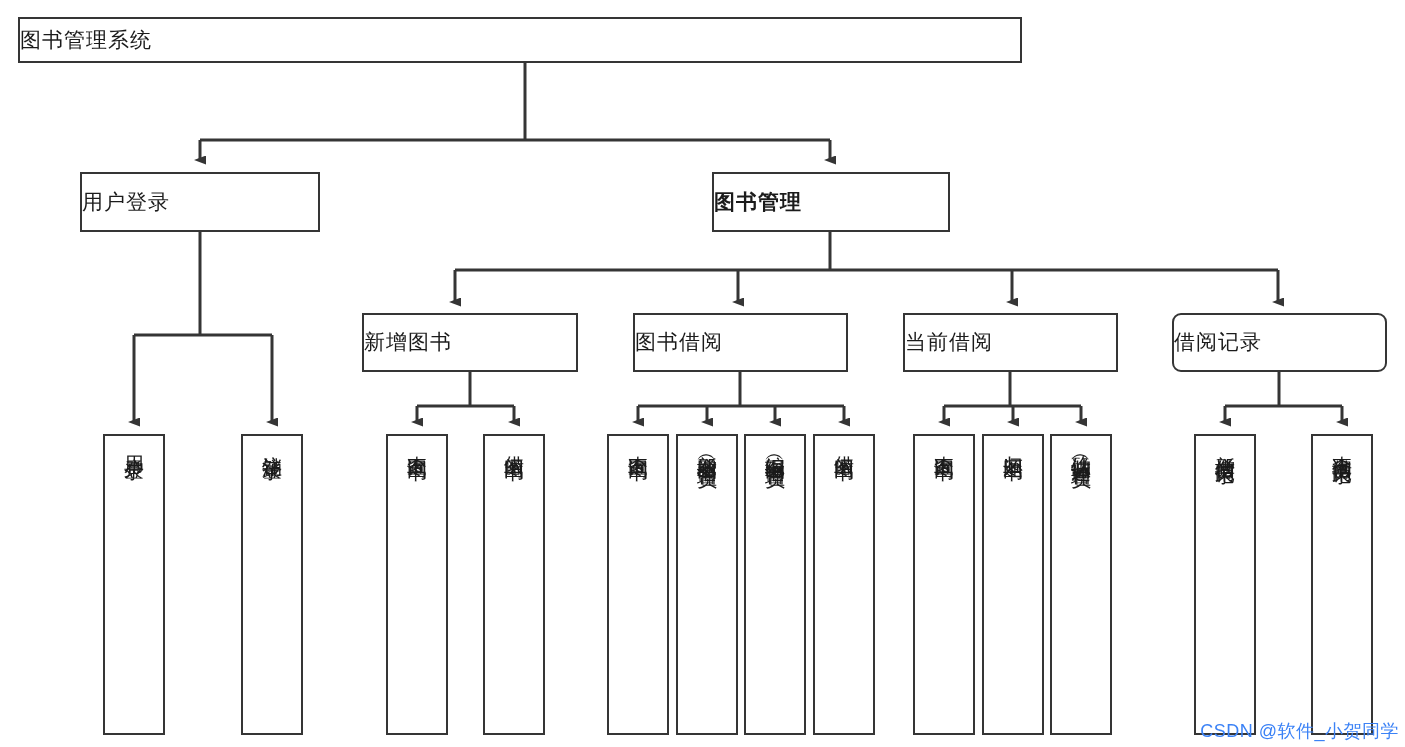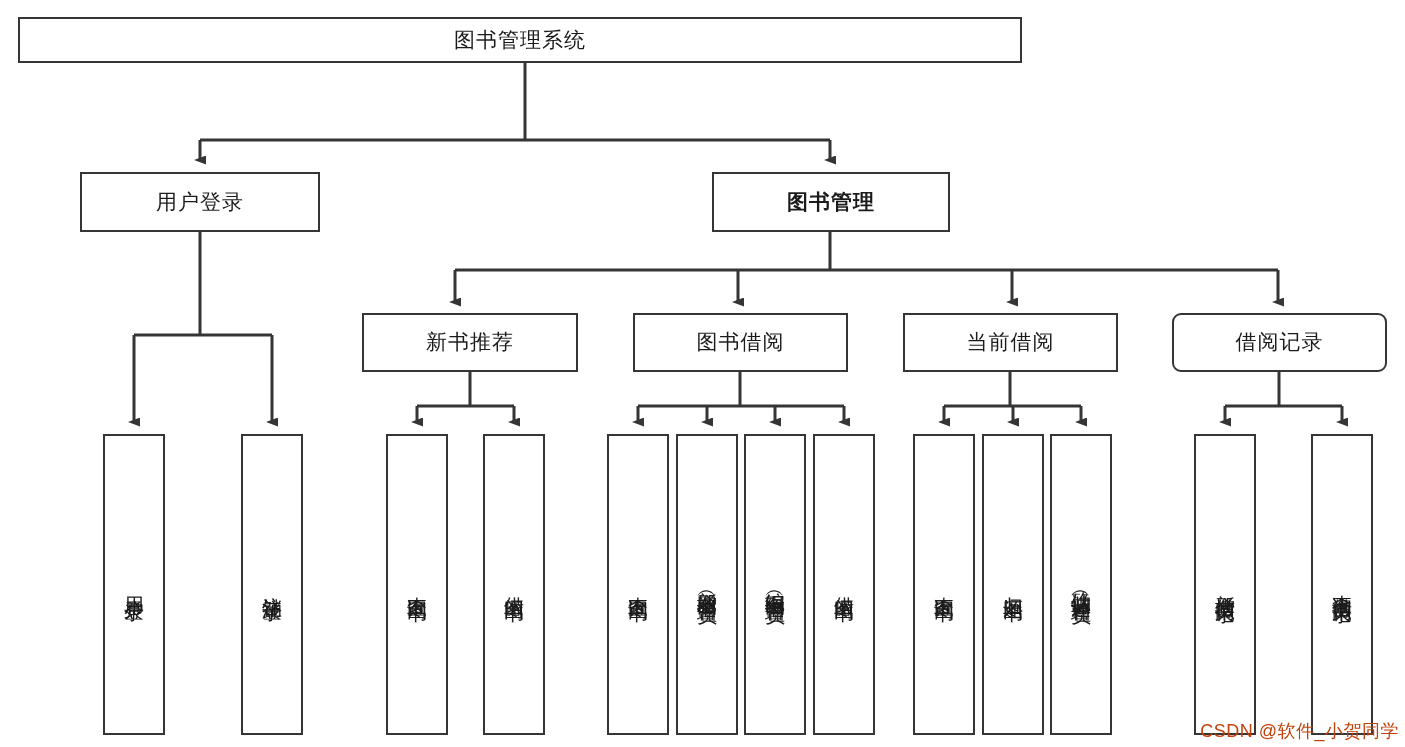--- a/index.html
+++ b/index.html
@@ -25,21 +25,21 @@
     height: 747px;
     pointer-events: none;
   }
   .node {
     position: absolute;
     box-sizing: border-box;
     background: #ffffff;
     border: 2px solid #353535;
     display: flex;
     align-items: center;
-    justify-content: center;
+    justify-content: flex-start;
     color: #1b1b1b;
     font-size: 21px;
     letter-spacing: 1px;
     line-height: 1.25;
     text-align: center;
   }
   .node.vert {
     font-size: 20px;
     letter-spacing: 2px;
     writing-mode: vertical-rl;
@@ -53,21 +53,21 @@
     text-orientation: upright;
   }
   .node .label {
     display: block;
   }
   .watermark {
     position: absolute;
     right: 6px;
     bottom: 4px;
     font-size: 18px;
-    color: #c2410c;
+    color: #3b82f6;
     letter-spacing: 0.5px;
     white-space: nowrap;
   }
 </style>
 </head>
 <body>
 
 <div id="canvas">
 
   <svg class="edges" viewBox="0 0 1405 747">
@@ -125,21 +125,21 @@
   </div>
 
   <div class="node" style="left:80px; top:172px; width:240px; height:60px;">
     <span class="label">用户登录</span>
   </div>
   <div class="node" style="left:712px; top:172px; width:238px; height:60px;font-weight:bold;">
     <span class="label">图书管理</span>
   </div>
 
   <div class="node" style="left:362px; top:313px; width:216px; height:59px;">
-    <span class="label">新书推荐</span>
+    <span class="label">新增图书</span>
   </div>
   <div class="node" style="left:633px; top:313px; width:215px; height:59px;">
     <span class="label">图书借阅</span>
   </div>
   <div class="node" style="left:903px; top:313px; width:215px; height:59px;">
     <span class="label">当前借阅</span>
   </div>
   <div class="node" style="left:1172px; top:313px; width:215px; height:59px;border-radius:9px;">
     <span class="label">借阅记录</span>
   </div>

